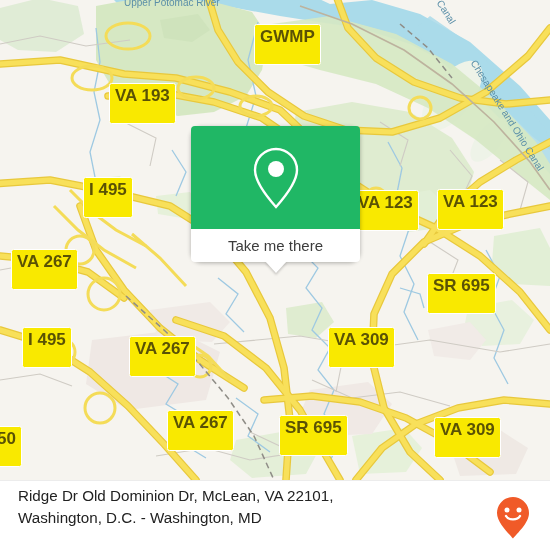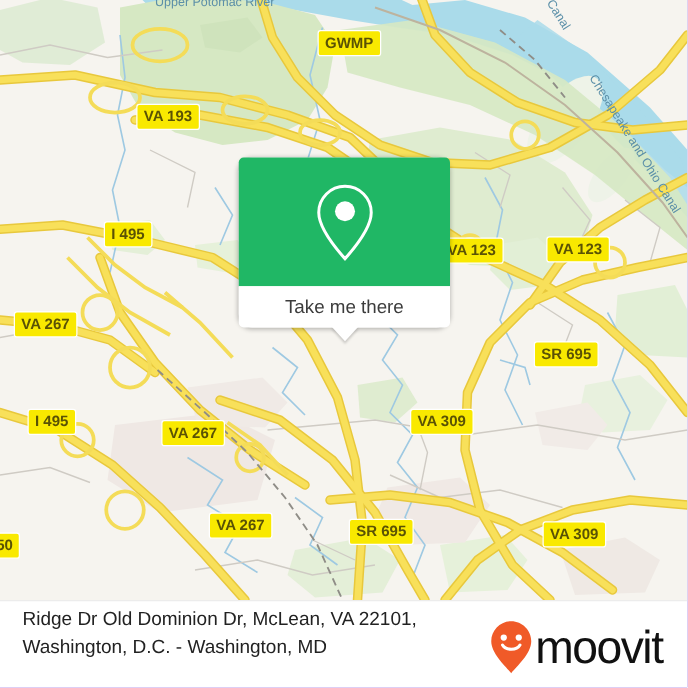--- a/index.html
+++ b/index.html
@@ -130,24 +130,24 @@
     filter: drop-shadow(0 2px 1px rgba(0,0,0,0.18));
   }
 
   
   .shield {
     position: absolute;
     background: #f9e900;
     border: 1.4px solid #ffffff;
     border-radius: 2.5px;
     color: #5a5205;
-    font-size: 12px;
+    font-size: 17px;
     font-weight: bold;
     line-height: 1;
-    padding: 3px 5px 4px 5px;
+    padding: 3px 5px 19px 5px;
     white-space: nowrap;
     box-sizing: border-box;
     text-shadow: none;
   }
   .water-label {
     position: absolute;
     color: #5b8fa8;
     font-size: 10px;
     white-space: nowrap;
     pointer-events: none;
@@ -330,17 +330,16 @@
       <span class="line">Ridge Dr Old Dominion Dr, McLean, VA 22101,</span>
       <span class="line">Washington, D.C. - Washington, MD</span>
     </div>
     <div class="brand">
       <svg width="34" height="44" viewBox="0 0 34 44">
         <path d="M17 1 C8.2 1 1 8.2 1 17 C1 27 13 37.5 17 42.5 C21 37.5 33 27 33 17 C33 8.2 25.8 1 17 1 Z" fill="#f05a28"></path>
         <circle cx="11" cy="14" r="2.5" fill="#ffffff"></circle>
         <circle cx="23" cy="14" r="2.5" fill="#ffffff"></circle>
         <path d="M10 20 C12.5 24.5 21.5 24.5 24 20" fill="none" stroke="#ffffff" stroke-width="2.4" stroke-linecap="round"></path>
       </svg>
-      <span class="brand-word">moovit</span>
     </div>
   </div>
 
 </div>
 
 </body></html>

